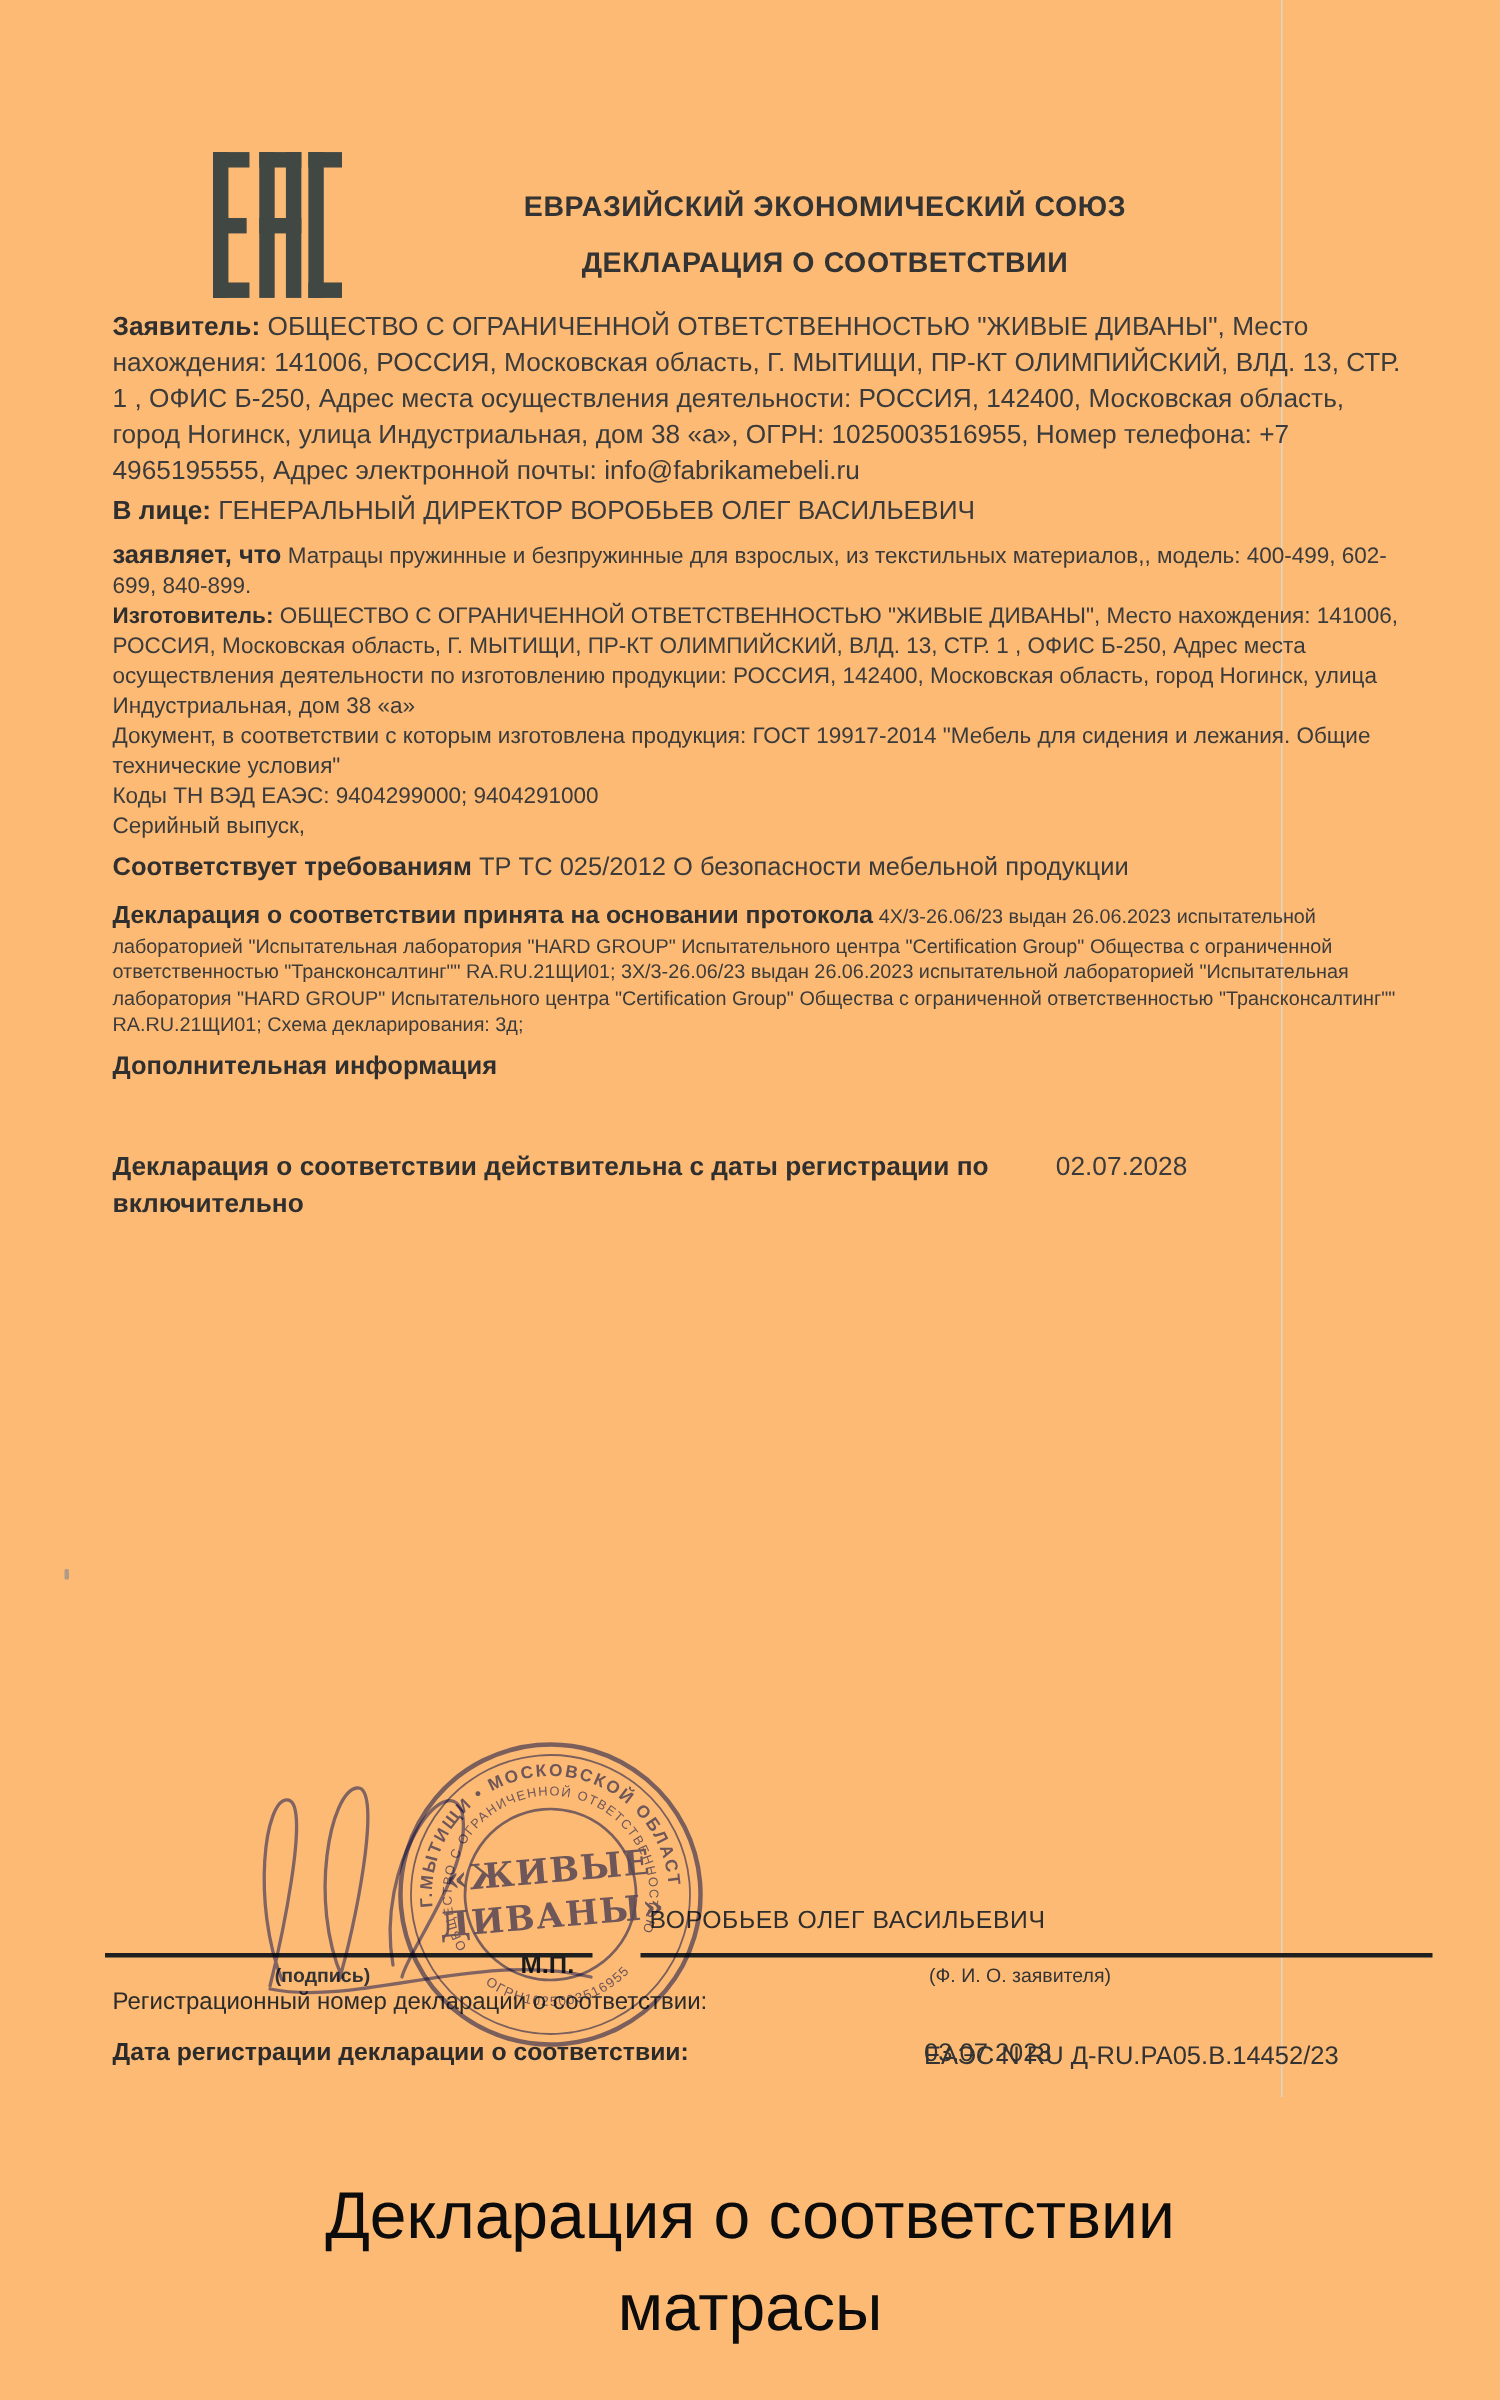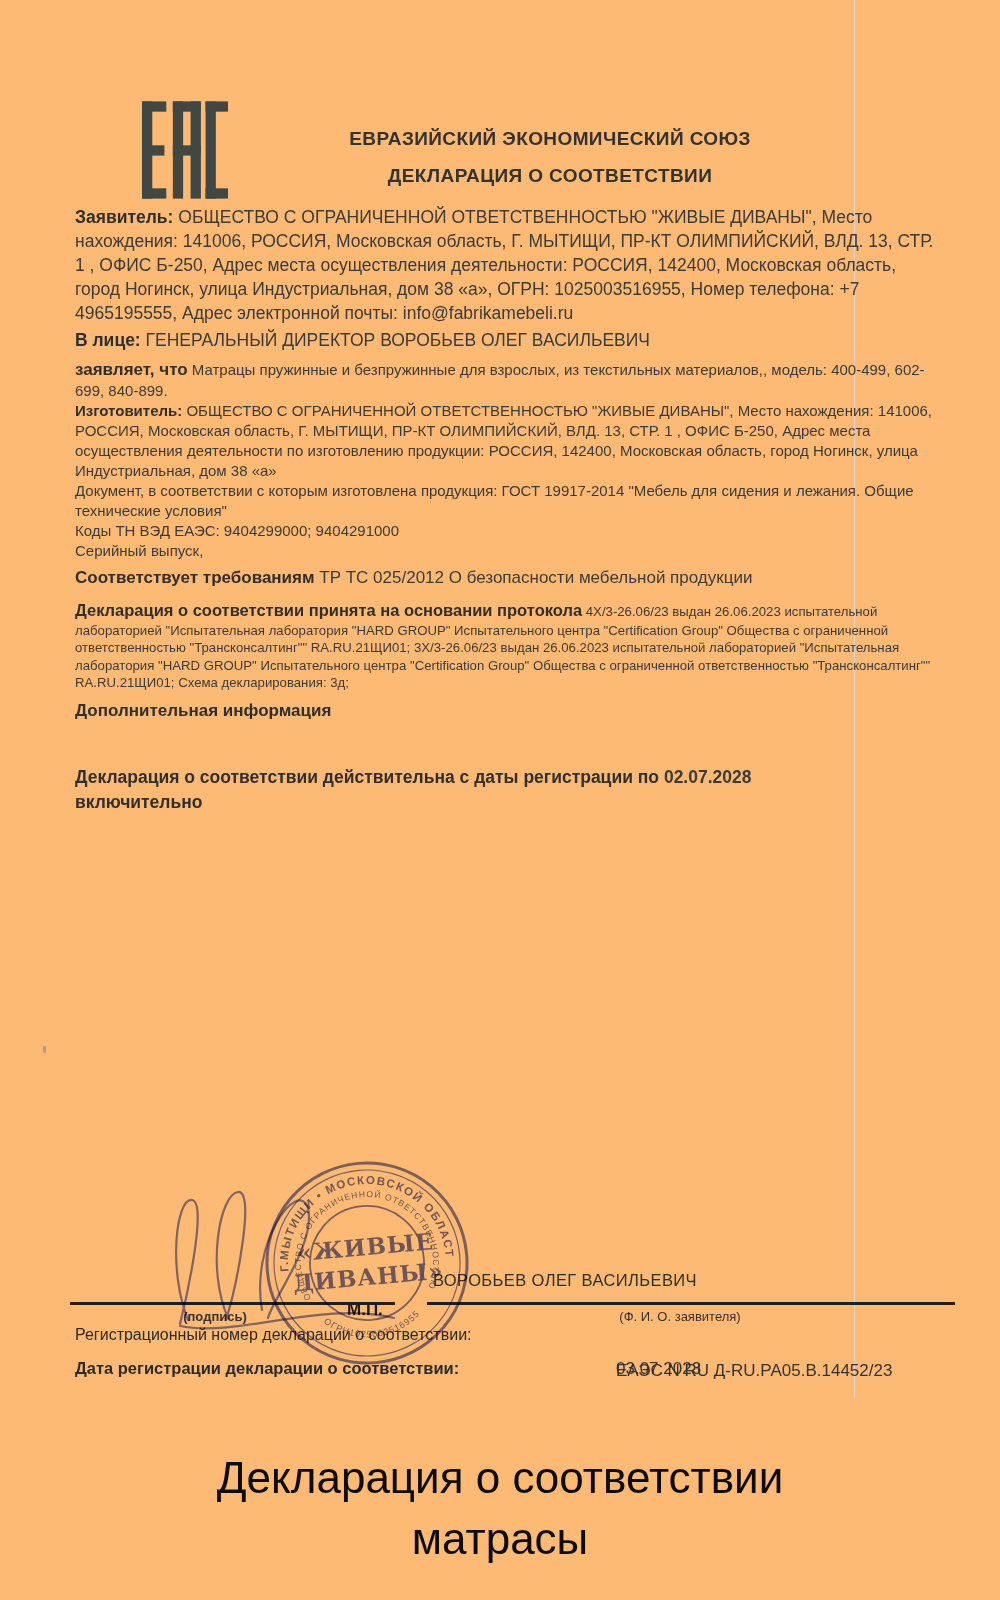--- a/index.html
+++ b/index.html
@@ -20,21 +20,21 @@
   .p-inperson{font-size:17.5px;margin-top:4px;}
   .p-declare{margin-top:8px;font-size:15px;line-height:1.33;}
   .p-small{font-size:15px;line-height:1.33;}
   .lbl{font-weight:bold;color:#2f2f2f;}
   .lbl-big{font-size:17px;font-weight:bold;color:#2f2f2f;text-align:right;}
   .p-conf{margin-top:7px;font-size:17px;}
   .p-protocol{font-size:13.2px;line-height:1.32;}
   .protocol-lbl{font-size:16.5px;font-weight:bold;color:#2f2f2f;}
   .p-add{margin-top:10px;font-size:17px;font-weight:bold;color:#2f2f2f;}
   .p-valid{font-size:17.5px;font-weight:bold;color:#2f2f2f;line-height:1.45;}
-  .valid-date{font-weight:bold;color:#3b3b3b;}
+  .valid-date{font-weight:normal;color:#3b3b3b;margin-left:40px;}
   .sig-svg{position:absolute;left:150px;top:1150px;mix-blend-mode:multiply;opacity:.9;}
   .stamp{position:absolute;left:252px;top:1148px;mix-blend-mode:multiply;opacity:.92;
          transform:rotate(-5deg);}
   .mp{position:absolute;left:347px;top:1300px;font-size:17px;font-weight:bold;color:#1c1c1c;}
   .declarant{position:absolute;left:433px;top:1271px;font-size:16.5px;color:#2e2e2e;letter-spacing:.4px;}
   .line-l{position:absolute;left:70px;top:1302px;width:325px;height:3px;background:#1f1f1f;}
   .line-r{position:absolute;left:427px;top:1302px;width:528px;height:3px;background:#1f1f1f;}
   .cap-l{position:absolute;left:120px;top:1309px;width:190px;text-align:center;
          font-size:13px;font-weight:bold;color:#333;}
   .cap-r{position:absolute;left:560px;top:1309px;width:240px;text-align:center;

